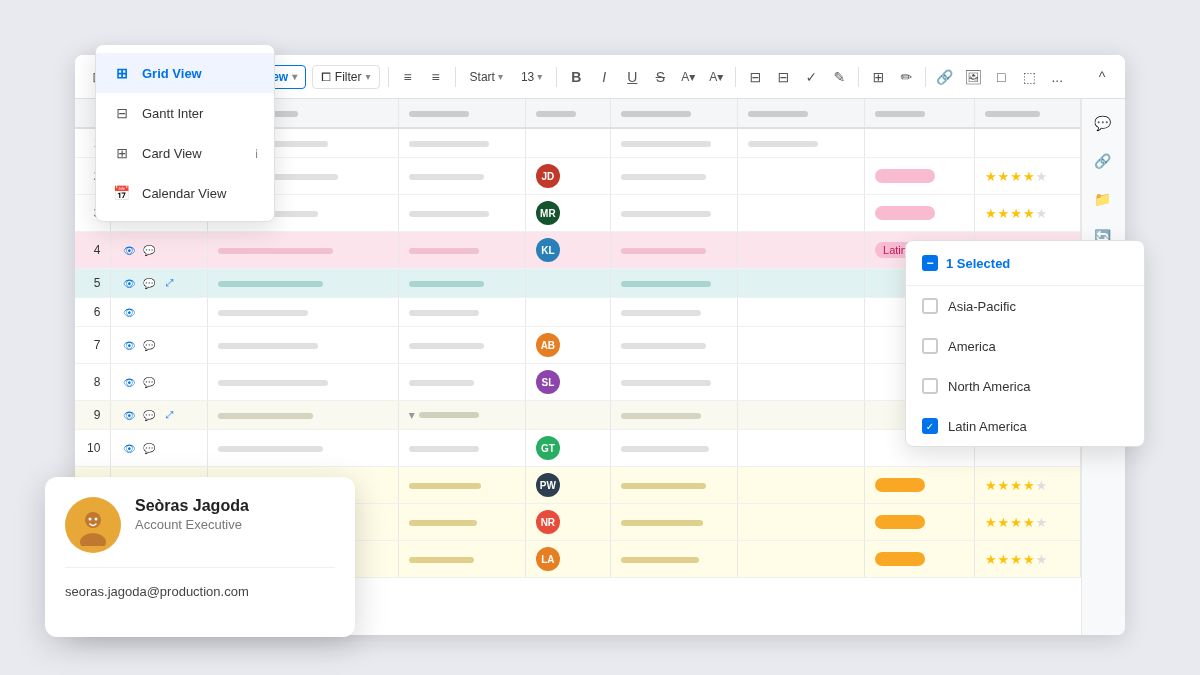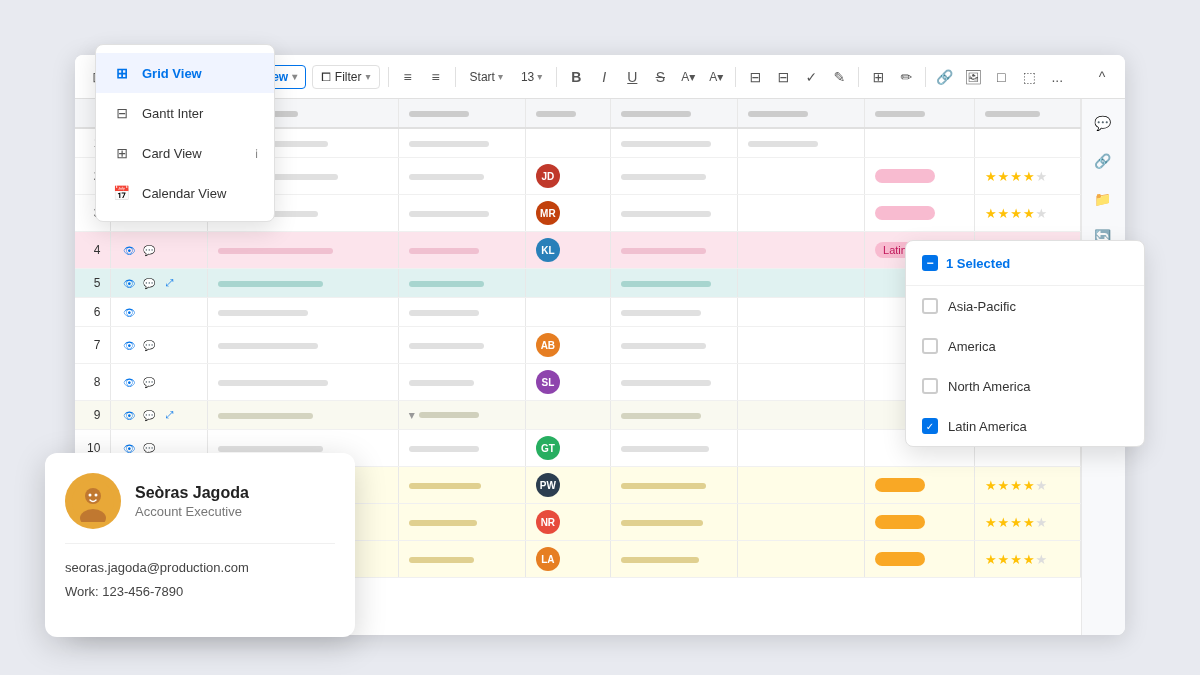--- a/index.html
+++ b/index.html
@@ -160,21 +160,21 @@
       height: 24px;
       border-radius: 50%;
       background: #c0392b;
       display: inline-flex;
       align-items: center;
       justify-content: center;
       color: #fff;
       font-size: 10px;
       font-weight: bold;
     }
-    .avatar-teal { background: #c2410c; }
+    .avatar-teal { background: #14532d; }
     .avatar-blue { background: #2980b9; }
     .avatar-orange { background: #e67e22; }
 
     .tag-badge {
       display: inline-block;
       padding: 2px 8px;
       border-radius: 12px;
       font-size: 11px;
       font-weight: 500;
     }
@@ -329,21 +329,20 @@
       left: 45px;
       width: 310px;
       background: #fff;
       border-radius: 12px;
       box-shadow: 0 8px 32px rgba(0,0,0,0.18);
       padding: 20px;
       z-index: 200;
     }
     .contact-header {
       display: flex;
-      align-items: center;
       gap: 14px;
       margin-bottom: 14px;
     }
     .contact-avatar {
       width: 56px;
       height: 56px;
       border-radius: 50%;
       background: #e8a838;
       display: flex;
       align-items: center;
@@ -801,15 +800,14 @@
       </svg>
     </div>
     <div>
       <div class="contact-name">Seòras Jagoda</div>
       <div class="contact-title">Account Executive</div>
     </div>
   </div>
   <div class="contact-divider"></div>
   <div class="contact-info">
     <div>seoras.jagoda@production.com</div>
-    <div>Work: 123-456-7890</div>
   </div>
 </div>
 
 </body></html>

